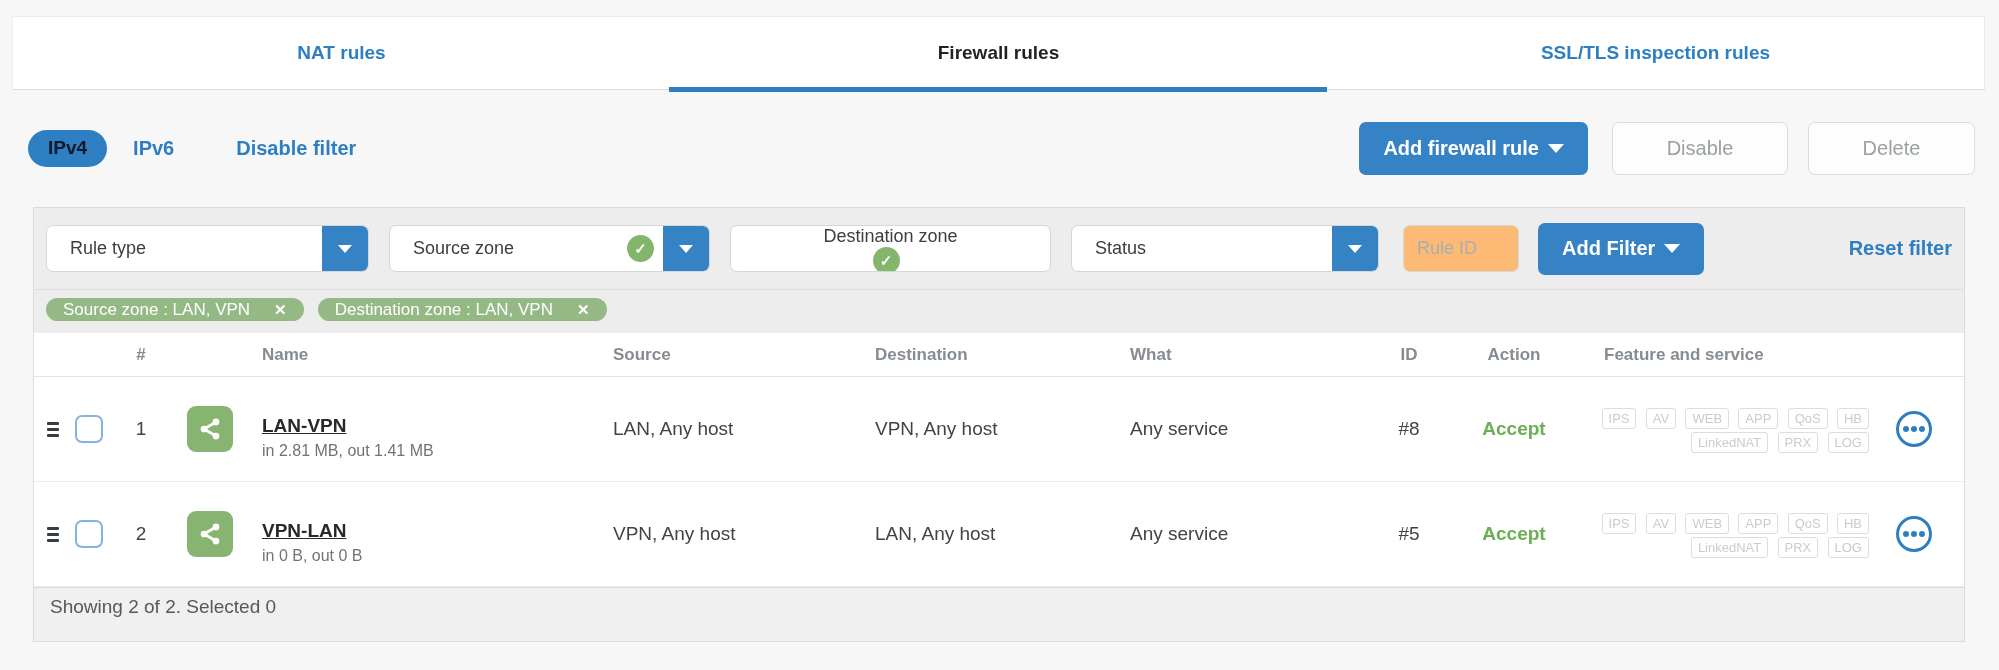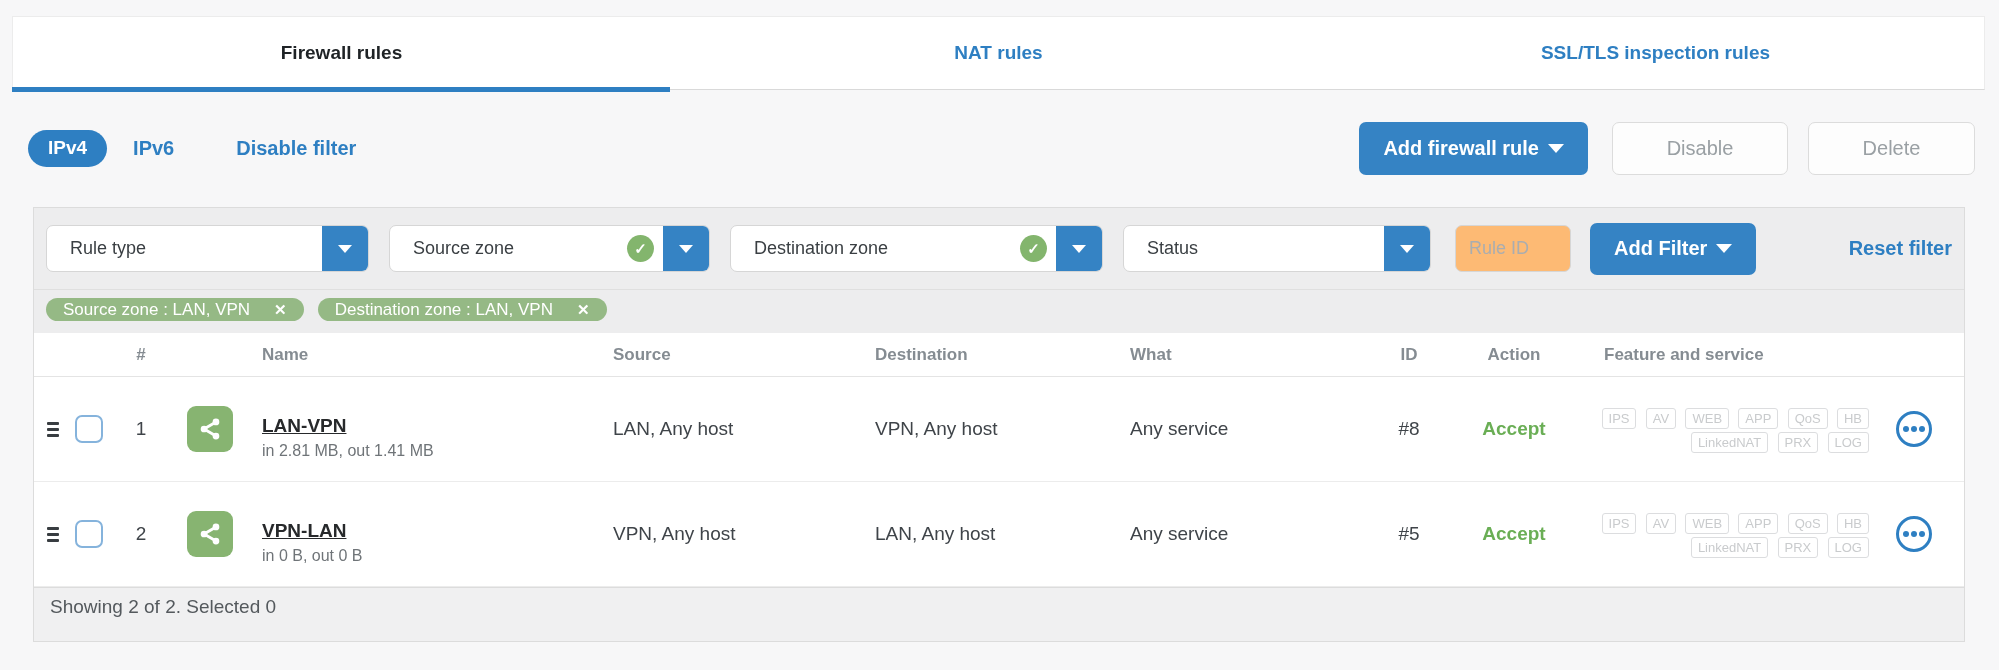--- a/index.html
+++ b/index.html
@@ -26,21 +26,21 @@
   .tab.active::after {
     content:""; position:absolute; left:-1px; right:0; bottom:-3px; height:5px; background:#2e7fc2;
   }
 
   
   .toolbar {
     position:absolute; left:28px; top:118px; width:1947px; height:60px;
     display:flex; align-items:center;
   }
   .pill-ipv4 {
-    background:#2e7fc2; color:#ffffff; font-size:19px; font-weight:700;
+    background:#2e7fc2; color:#0f172a; font-size:19px; font-weight:700;
     height:37px; padding:16px 20px; border-radius:19px;
     display:inline-flex; align-items:center; cursor:pointer;
   }
   .link-ipv6 { margin-left:26px; color:#2e7fc2; font-size:20px; font-weight:700; cursor:pointer; }
   .link-disable-filter { margin-left:62px; color:#2e7fc2; font-size:20px; font-weight:700; cursor:pointer; }
   .toolbar-spacer { flex:1; }
   .btn-primary {
     background:#3583c4; color:#fff; border:none; border-radius:7px;
     height:53px; padding:0 24px; font-size:20px; font-weight:700;
     display:inline-flex; align-items:center; gap:9px; cursor:pointer;
@@ -81,21 +81,21 @@
     font-size:15px; font-weight:700; display:flex; align-items:center; justify-content:center;
     margin-right:9px; flex:none;
   }
   .select-btn {
     width:46px; height:47px; background:#3583c4; flex:none;
     display:flex; align-items:center; justify-content:center;
   }
   .select-btn .chev-down { border-left-width:7px; border-right-width:7px; border-top-width:8px; }
   .w-ruletype { width:323px; margin-right:20px; }
   .w-srczone  { width:321px; margin-right:20px; }
-  .w-dstzone  { width:373px; margin-right:20px; }
+  .w-dstzone  { width:321px; margin-right:20px;flex-direction:column; }
   .w-status   { width:308px; margin-right:24px; }
   .input-ruleid {
     width:116px; height:47px; border:1px solid #d6d6d6; border-radius:7px;
     background:#fdba74; padding:0 13px; font-size:18px; color:#3a3f43;
     font-family:"Liberation Sans", sans-serif; margin-right:19px;
   }
   .input-ruleid::placeholder { color:#a9adb0; }
   .btn-addfilter { height:52px; border-radius:7px; }
   .link-reset { margin-left:auto; color:#2e7fc2; font-size:20px; font-weight:700; cursor:pointer; }
 
@@ -156,22 +156,22 @@
   .tfooter {
     height:54px; background:#f0f0f1; border-top:1px solid #dcdcdc;
     display:flex; align-items:flex-start; padding:8px 16px;
     font-size:19px; color:#54595d;
   }
 </style>
 </head>
 <body>
 
 <div class="tabbar">
+  <div class="tab">NAT rules</div>
   <div class="tab active">Firewall rules</div>
-  <div class="tab">NAT rules</div>
   <div class="tab">SSL/TLS inspection rules</div>
 </div>
 
 <div class="toolbar">
   <div class="pill-ipv4">IPv4</div>
   <div class="link-ipv6">IPv6</div>
   <div class="link-disable-filter">Disable filter</div>
   <div class="toolbar-spacer"></div>
   <button class="btn-primary">
     <span>Add firewall rule</span>

